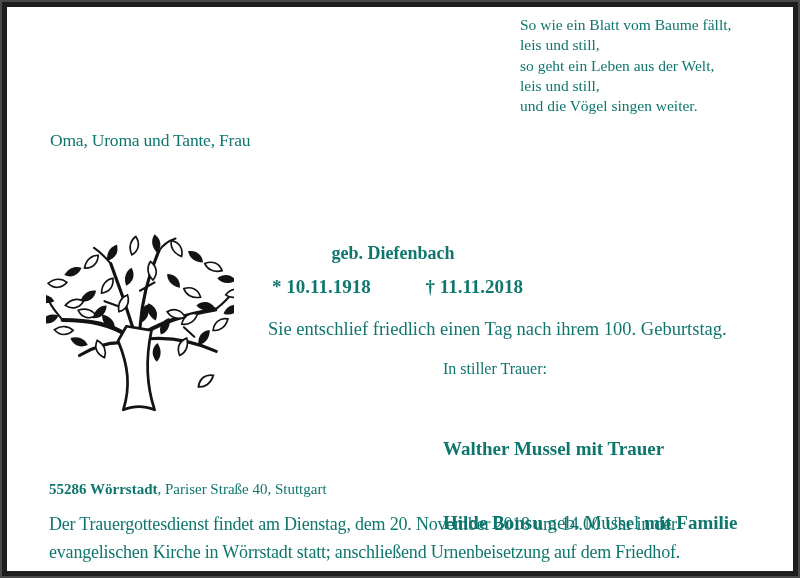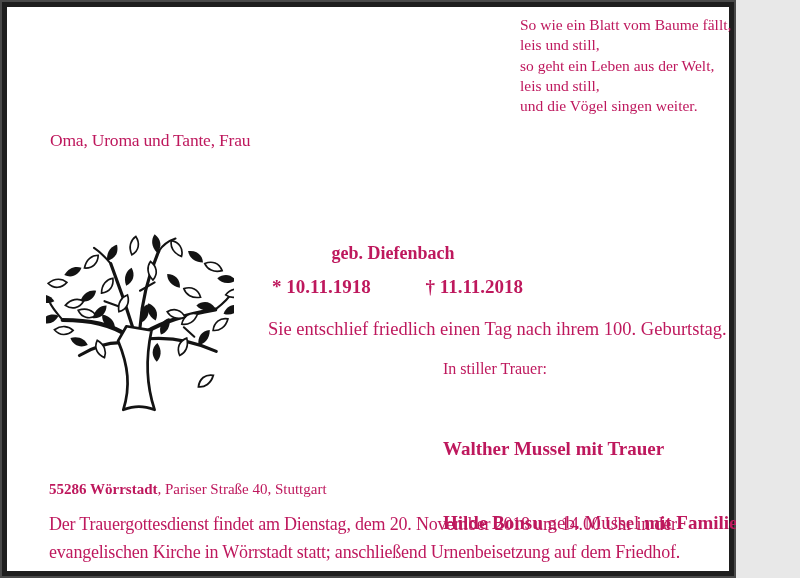--- a/index.html
+++ b/index.html
@@ -1,20 +1,20 @@
 <!DOCTYPE html>
 <html><head>
 <meta charset="utf-8">
 <style>
   html,body{margin:0;padding:0;background:#e8e8e8;}
   .canvas{
-    position:relative;width:736px;height:578px;background:#ffffff;
+    position:relative;width:800px;height:578px;background:#ffffff;
     box-shadow: inset 0 0 0 2px #4a4a4a, inset 0 0 0 7px #1e1e1e;
     font-family:"Liberation Serif","DejaVu Serif",serif;
-    color:#be185d;overflow:hidden;
+    color:#0f766e;overflow:hidden;
   }
   .abs{position:absolute;}
   .nowrap{white-space:nowrap;}
   .poem{left:520px;top:15px;font-size:15.5px;line-height:20.3px;}
   .intro{left:50px;top:126px;font-size:17.5px;line-height:28px;letter-spacing:-0.2px;}
   .name-row{left:43px;top:183px;width:700px;text-align:center;
     font-size:51px;font-weight:bold;line-height:52px;letter-spacing:-0.5px;}
   .maiden-row{left:43px;top:243px;width:700px;text-align:center;
     font-size:18px;font-weight:bold;}
   .dates{left:272px;top:276px;font-size:19px;font-weight:bold;}

